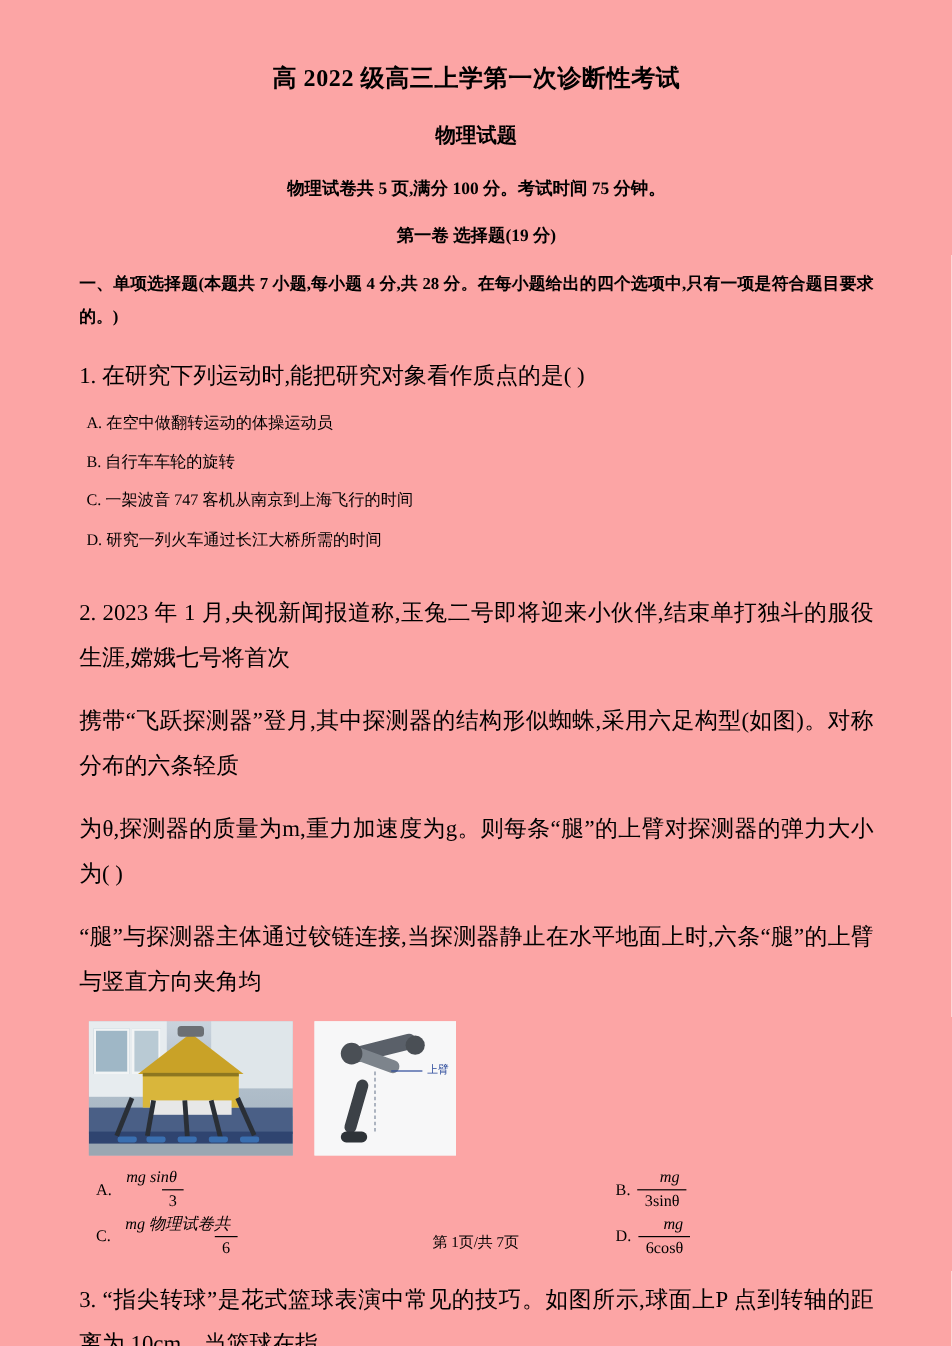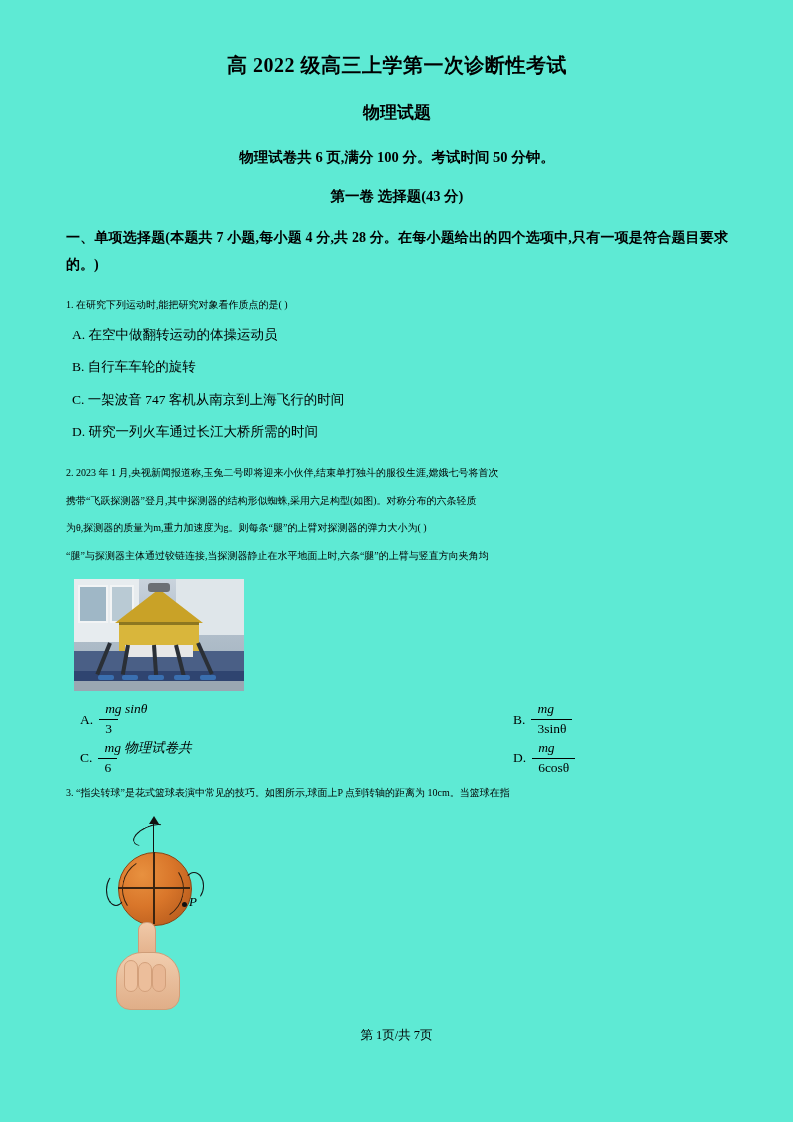--- a/index.html
+++ b/index.html
@@ -10,21 +10,21 @@
   }
   body {
     font-family: "Liberation Serif", "DejaVu Serif", serif;
     color: #000;
   }
   .page {
     position: relative;
     width: 793px;
     height: 1122px;
     margin: 0 auto;
-    background: #5eead4;
+    background: #fca5a5;
     overflow: hidden;
   }
   .content {
     position: absolute;
     left: 66px;
     top: 52px;
     width: 662px;
   }
   .doc-title {
     text-align: center;
@@ -53,23 +53,23 @@
   }
   .section-head {
     font-size: 14px;
     font-weight: bold;
     line-height: 1.95;
     margin: 16px 0 16px 0;
     text-align: justify;
     font-family: Liberation Serif, serif;
   }
   .q {
-    font-size: 10px;
+    font-size: 19px;
     line-height: 1.95;
-    margin: 4px 0 8px 0;
+    margin: 16px 0 8px 0;
     text-align: justify;
   }
   .q-long {
     text-indent: 0;
   }
   .opt {
     font-size: 13.5px;
     line-height: 1.95;
     margin: 0 0 6px 0;
     padding-left: 6px;
@@ -172,21 +172,21 @@
   .ans-cell {
     display: flex;
     align-items: center;
     gap: 6px;
     padding-left: 6px;
   }
   .ans-cell.colB { padding-left: 112px; }
   .frac {
     display: inline-flex;
     flex-direction: column;
-    align-items: flex-start;
+    align-items: flex-end;
     line-height: 1.25;
     vertical-align: middle;
   }
   .frac .num {
     padding: 0 6px 1px 6px;
     font-style: italic;
     font-size: 13.5px;
     white-space: nowrap;
   }
   .frac .den {
@@ -266,22 +266,22 @@
   }
 </style>
 </head>
 <body>
 
 <div class="page">
   <div class="content">
 
     <h1 class="doc-title">高 2022 级高三上学第一次诊断性考试</h1>
     <h2 class="doc-subtitle">物理试题</h2>
-    <p class="exam-info">物理试卷共 6 页,满分 100 分。考试时间 50 分钟。</p>
-    <p class="section-title">第一卷  选择题(43 分)</p>
+    <p class="exam-info">物理试卷共 5 页,满分 100 分。考试时间 75 分钟。</p>
+    <p class="section-title">第一卷  选择题(19 分)</p>
     <p class="section-head">一、单项选择题(本题共 7 小题,每小题 4 分,共 28 分。在每小题给出的四个选项中,只有一项是符合题目要求的。)</p>
 
     <p class="q">1. 在研究下列运动时,能把研究对象看作质点的是(        )</p>
     <p class="opt">A. 在空中做翻转运动的体操运动员</p>
     <p class="opt">B. 自行车车轮的旋转</p>
     <p class="opt">C. 一架波音 747 客机从南京到上海飞行的时间</p>
     <p class="opt">D. 研究一列火车通过长江大桥所需的时间</p>
 
     <div class="spacer-8"></div>
 
@@ -307,20 +307,32 @@
         <div class="fp-leg" style="left:52px;top:66px;height:30px;transform:rotate(10deg);"></div>
         <div class="fp-leg" style="left:78px;top:66px;height:30px;transform:rotate(-4deg);"></div>
         <div class="fp-leg" style="left:100px;top:66px;height:32px;transform:rotate(-14deg);"></div>
         <div class="fp-leg" style="left:122px;top:64px;height:34px;transform:rotate(-24deg);"></div>
         <div class="fp-foot" style="left:24px;top:96px;"></div>
         <div class="fp-foot" style="left:48px;top:96px;"></div>
         <div class="fp-foot" style="left:74px;top:96px;"></div>
         <div class="fp-foot" style="left:100px;top:96px;"></div>
         <div class="fp-foot" style="left:126px;top:96px;"></div>
       </div>
+      <div class="fig-diagram">
+        <div class="fd-bg"></div>
+        <div class="fd-upper"></div>
+        <div class="fd-upper2"></div>
+        <div class="fd-joint" style="left:22px;top:18px;width:18px;height:18px;"></div>
+        <div class="fd-joint" style="left:76px;top:12px;width:16px;height:16px;"></div>
+        <div class="fd-lower"></div>
+        <div class="fd-foot"></div>
+        <div class="fd-dash"></div>
+        <div class="fd-leader"></div>
+        <div class="fd-label">上臂</div>
+      </div>
     </div>
 
     <div class="ans-grid">
       <div class="ans-cell">
         <span>A.</span>
         <span class="frac">
           <span class="num">mg sinθ</span>
           <span class="den">3</span>
         </span>
       </div>

